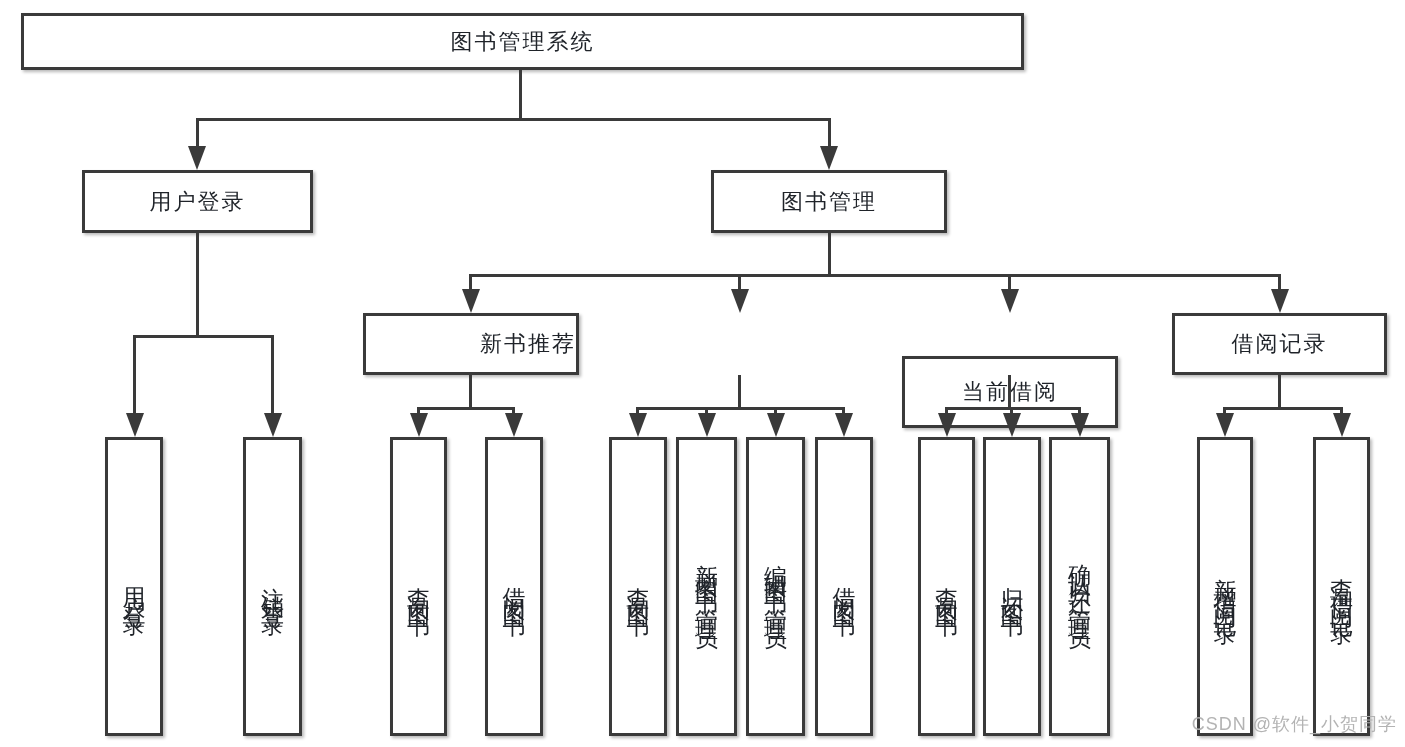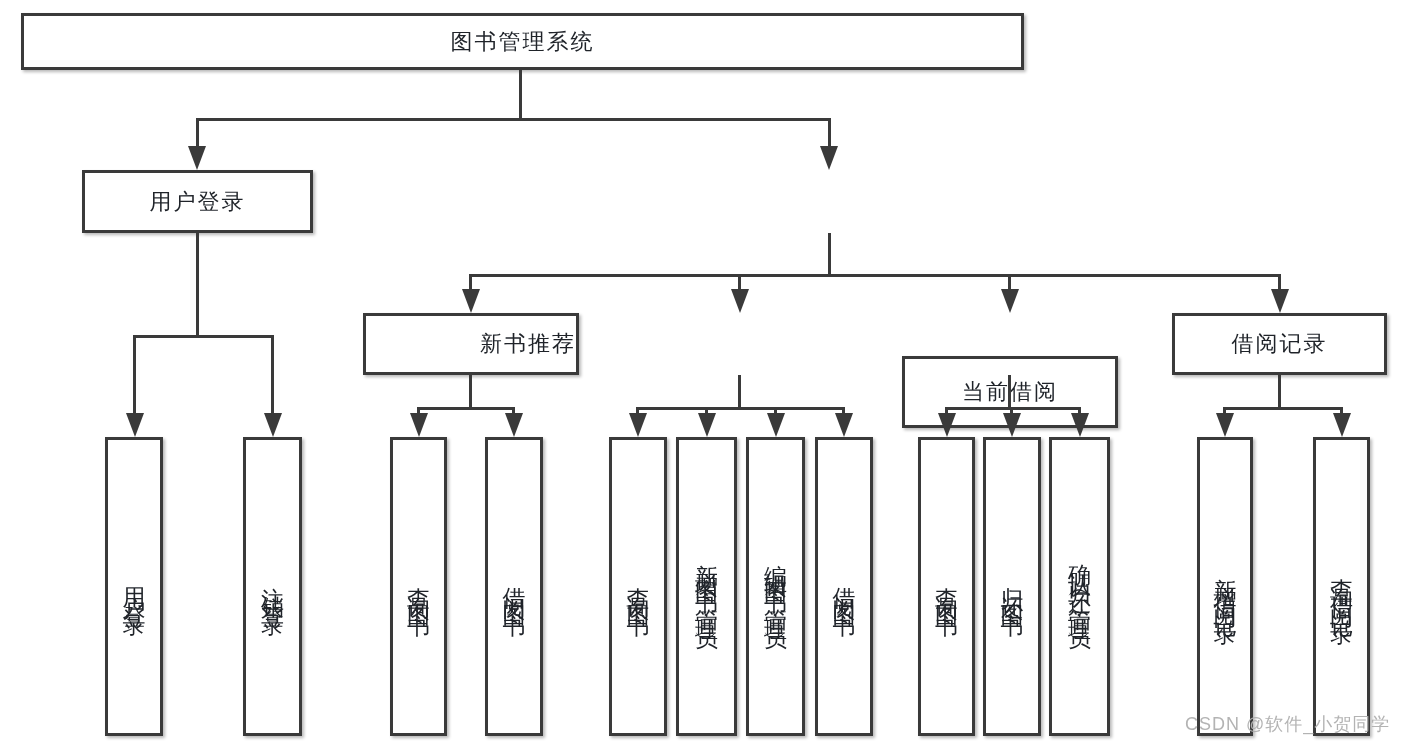--- a/index.html
+++ b/index.html
@@ -45,21 +45,21 @@
     position:absolute;width:0;height:0;
     border-left:9px solid transparent;
     border-right:9px solid transparent;
     border-top:24px solid #3a3a3a;
   }
   .watermark{
     position:absolute;
     left:1185px;top:712px;width:212px;
     color:rgba(175,175,175,0.95);
     font-size:18px;
-    text-align:left;
+    text-align:right;
     z-index:5;
     letter-spacing:1px;
     white-space:nowrap;
   }
 </style>
 </head>
 <body>
 
 <div class="canvas">
 
@@ -69,20 +69,23 @@
 
   <div class="vline" style="left:519px;top:70px;height:48px;"></div>
   <div class="hline" style="left:196px;top:118px;width:635px;"></div>
   <div class="vline" style="left:196px;top:118px;height:32px;"></div>
   <div class="tri" style="left:188px;top:146px;"></div>
   <div class="vline" style="left:828px;top:118px;height:32px;"></div>
   <div class="tri" style="left:820px;top:146px;"></div>
 
   <div class="box" style="left:82px;top:170px;width:231px;height:63px;">
     <span>用户登录</span>
+  </div>
+  <div class="box" style="left:711px;top:170px;width:236px;height:63px;">
+    <span>图书管理</span>
   </div>
 
   <div class="vline" style="left:196px;top:233px;height:102px;"></div>
   <div class="hline" style="left:133px;top:335px;width:141px;"></div>
   <div class="vline" style="left:133px;top:335px;height:82px;"></div>
   <div class="tri" style="left:126px;top:413px;"></div>
   <div class="vline" style="left:271px;top:335px;height:82px;"></div>
   <div class="tri" style="left:264px;top:413px;"></div>
 
   <div class="vline" style="left:828px;top:233px;height:41px;"></div>

